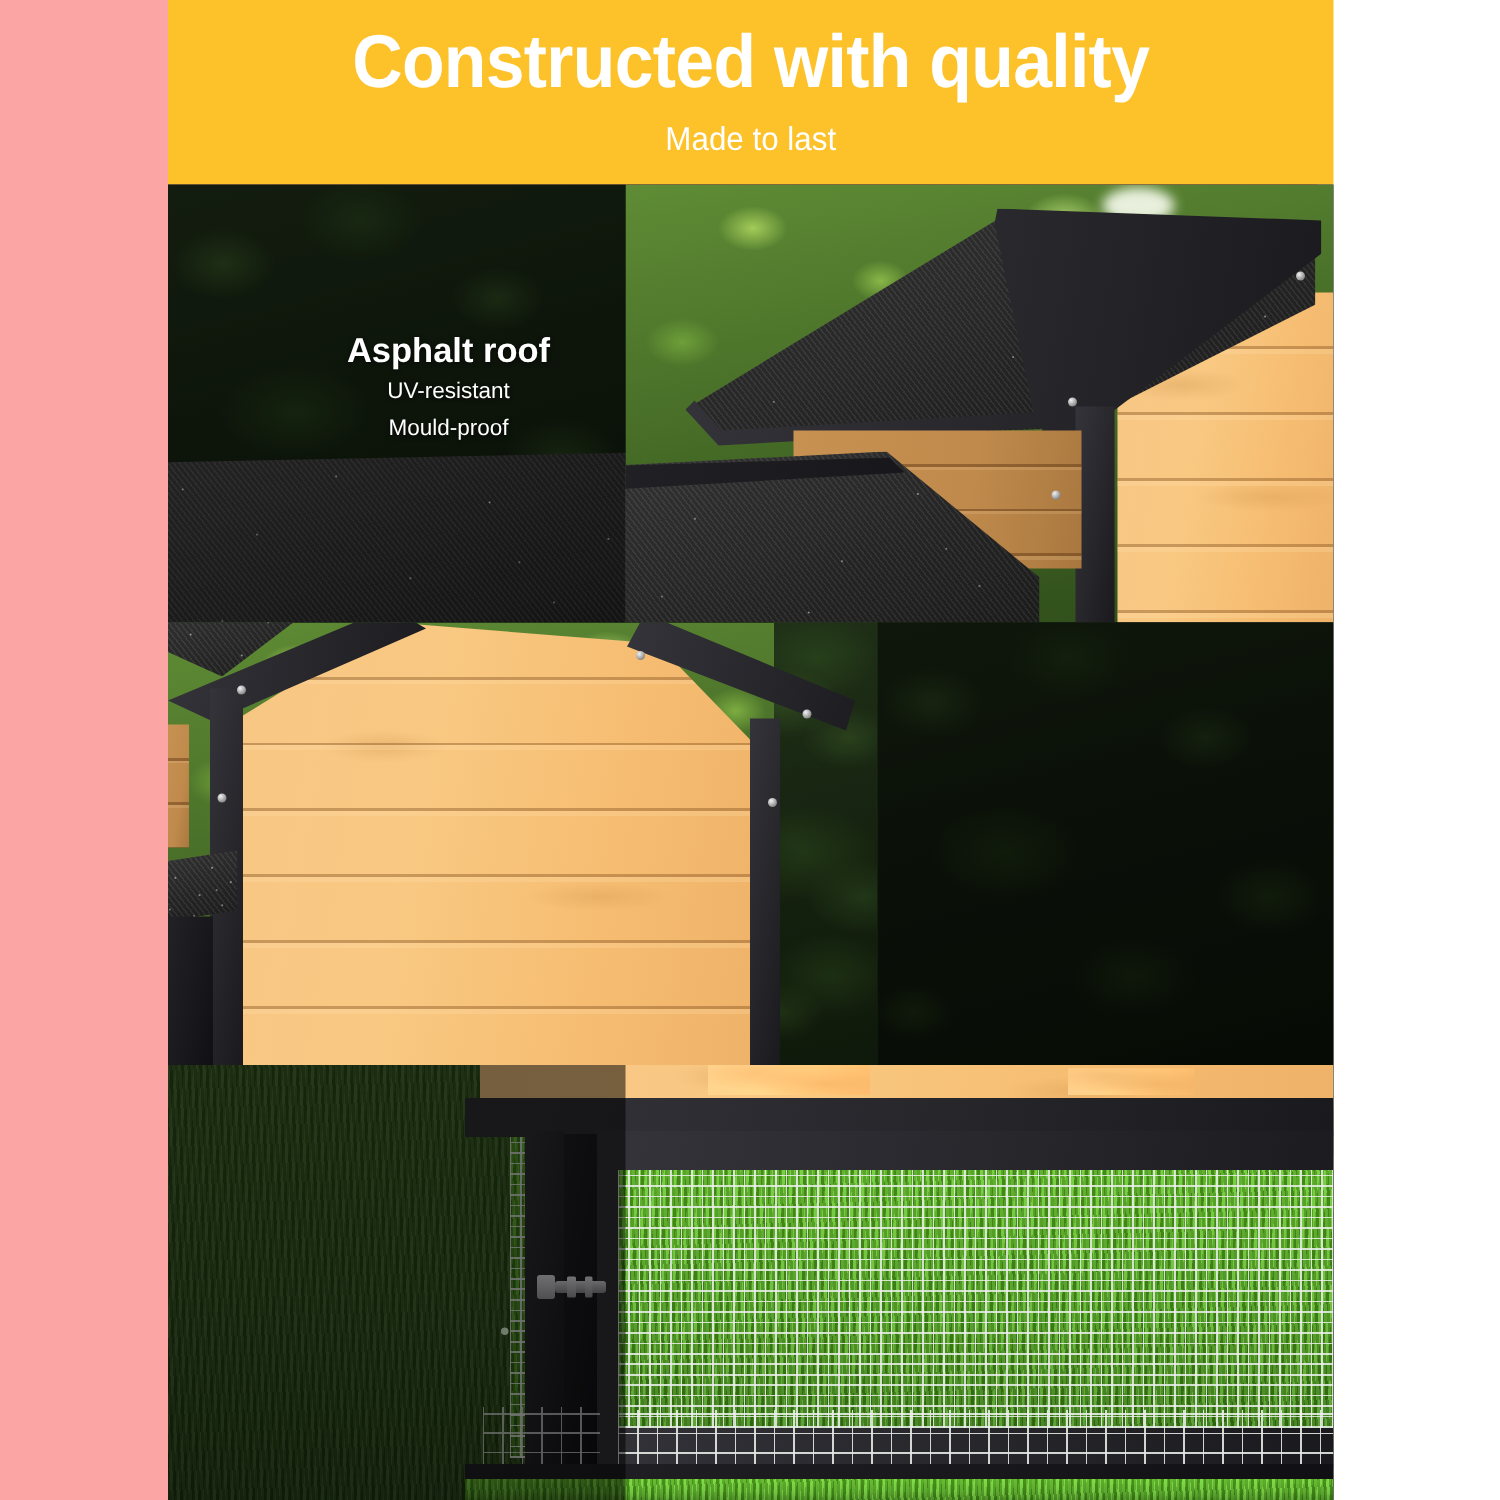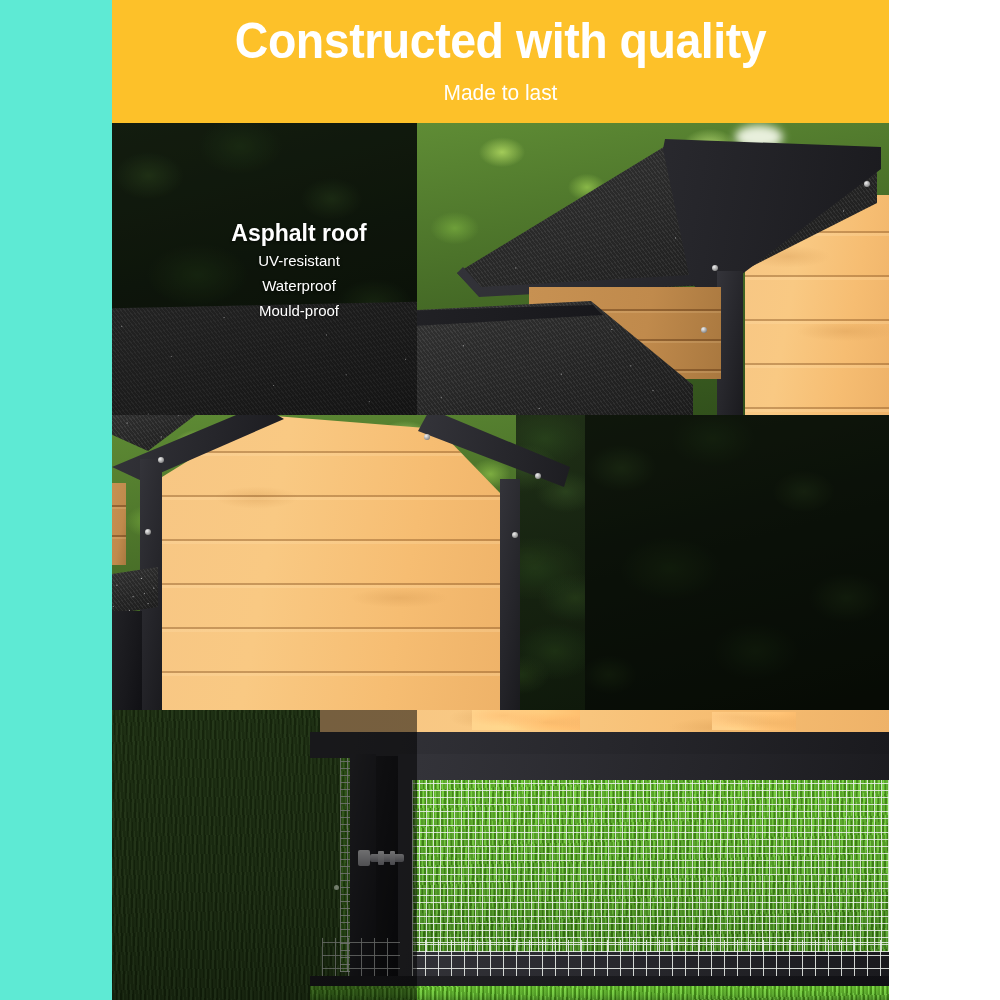--- a/index.html
+++ b/index.html
@@ -11,21 +11,21 @@
     width: 1000px;
     height: 1000px;
     font-family: "Liberation Sans", sans-serif;
     overflow: hidden;
   }
 
   #page {
     position: relative;
     width: 878px;
     height: 1000px;
-    background: #5eead4;
+    background: #fca5a5;
   }
 
   
   .banner {
     position: absolute;
     left: 112px;
     top: 0;
     width: 777px;
     height: 123px;
     background: #fdc129;
@@ -228,21 +228,20 @@
                     clip-path:polygon(196px 8px, 206px 18px, 0px 30px, 0px 14px);"></div>
 
         <div class="screw" style="left:447px; top:58px;"></div>
         <div class="screw" style="left:295px; top:142px;"></div>
         <div class="screw" style="left:284px; top:204px;"></div>
       </div>
 
       <div class="caption cap-asphalt">
         <div class="caption-head">Asphalt roof</div>
         <div class="caption-line">UV-resistant</div>
-        <div class="caption-line">Waterproof</div>
         <div class="caption-line">Mould-proof</div>
       </div>
     </div>
 
     <div class="row row-2">
 
       <div class="cell" style="left:0; width:473px;">
         <div class="foliage-bright" style="position:absolute;inset:0;"></div>
 
         <div class="foliage-dark" style="position:absolute;left:404px;top:0;width:69px;height:100%;opacity:.92;"></div>

